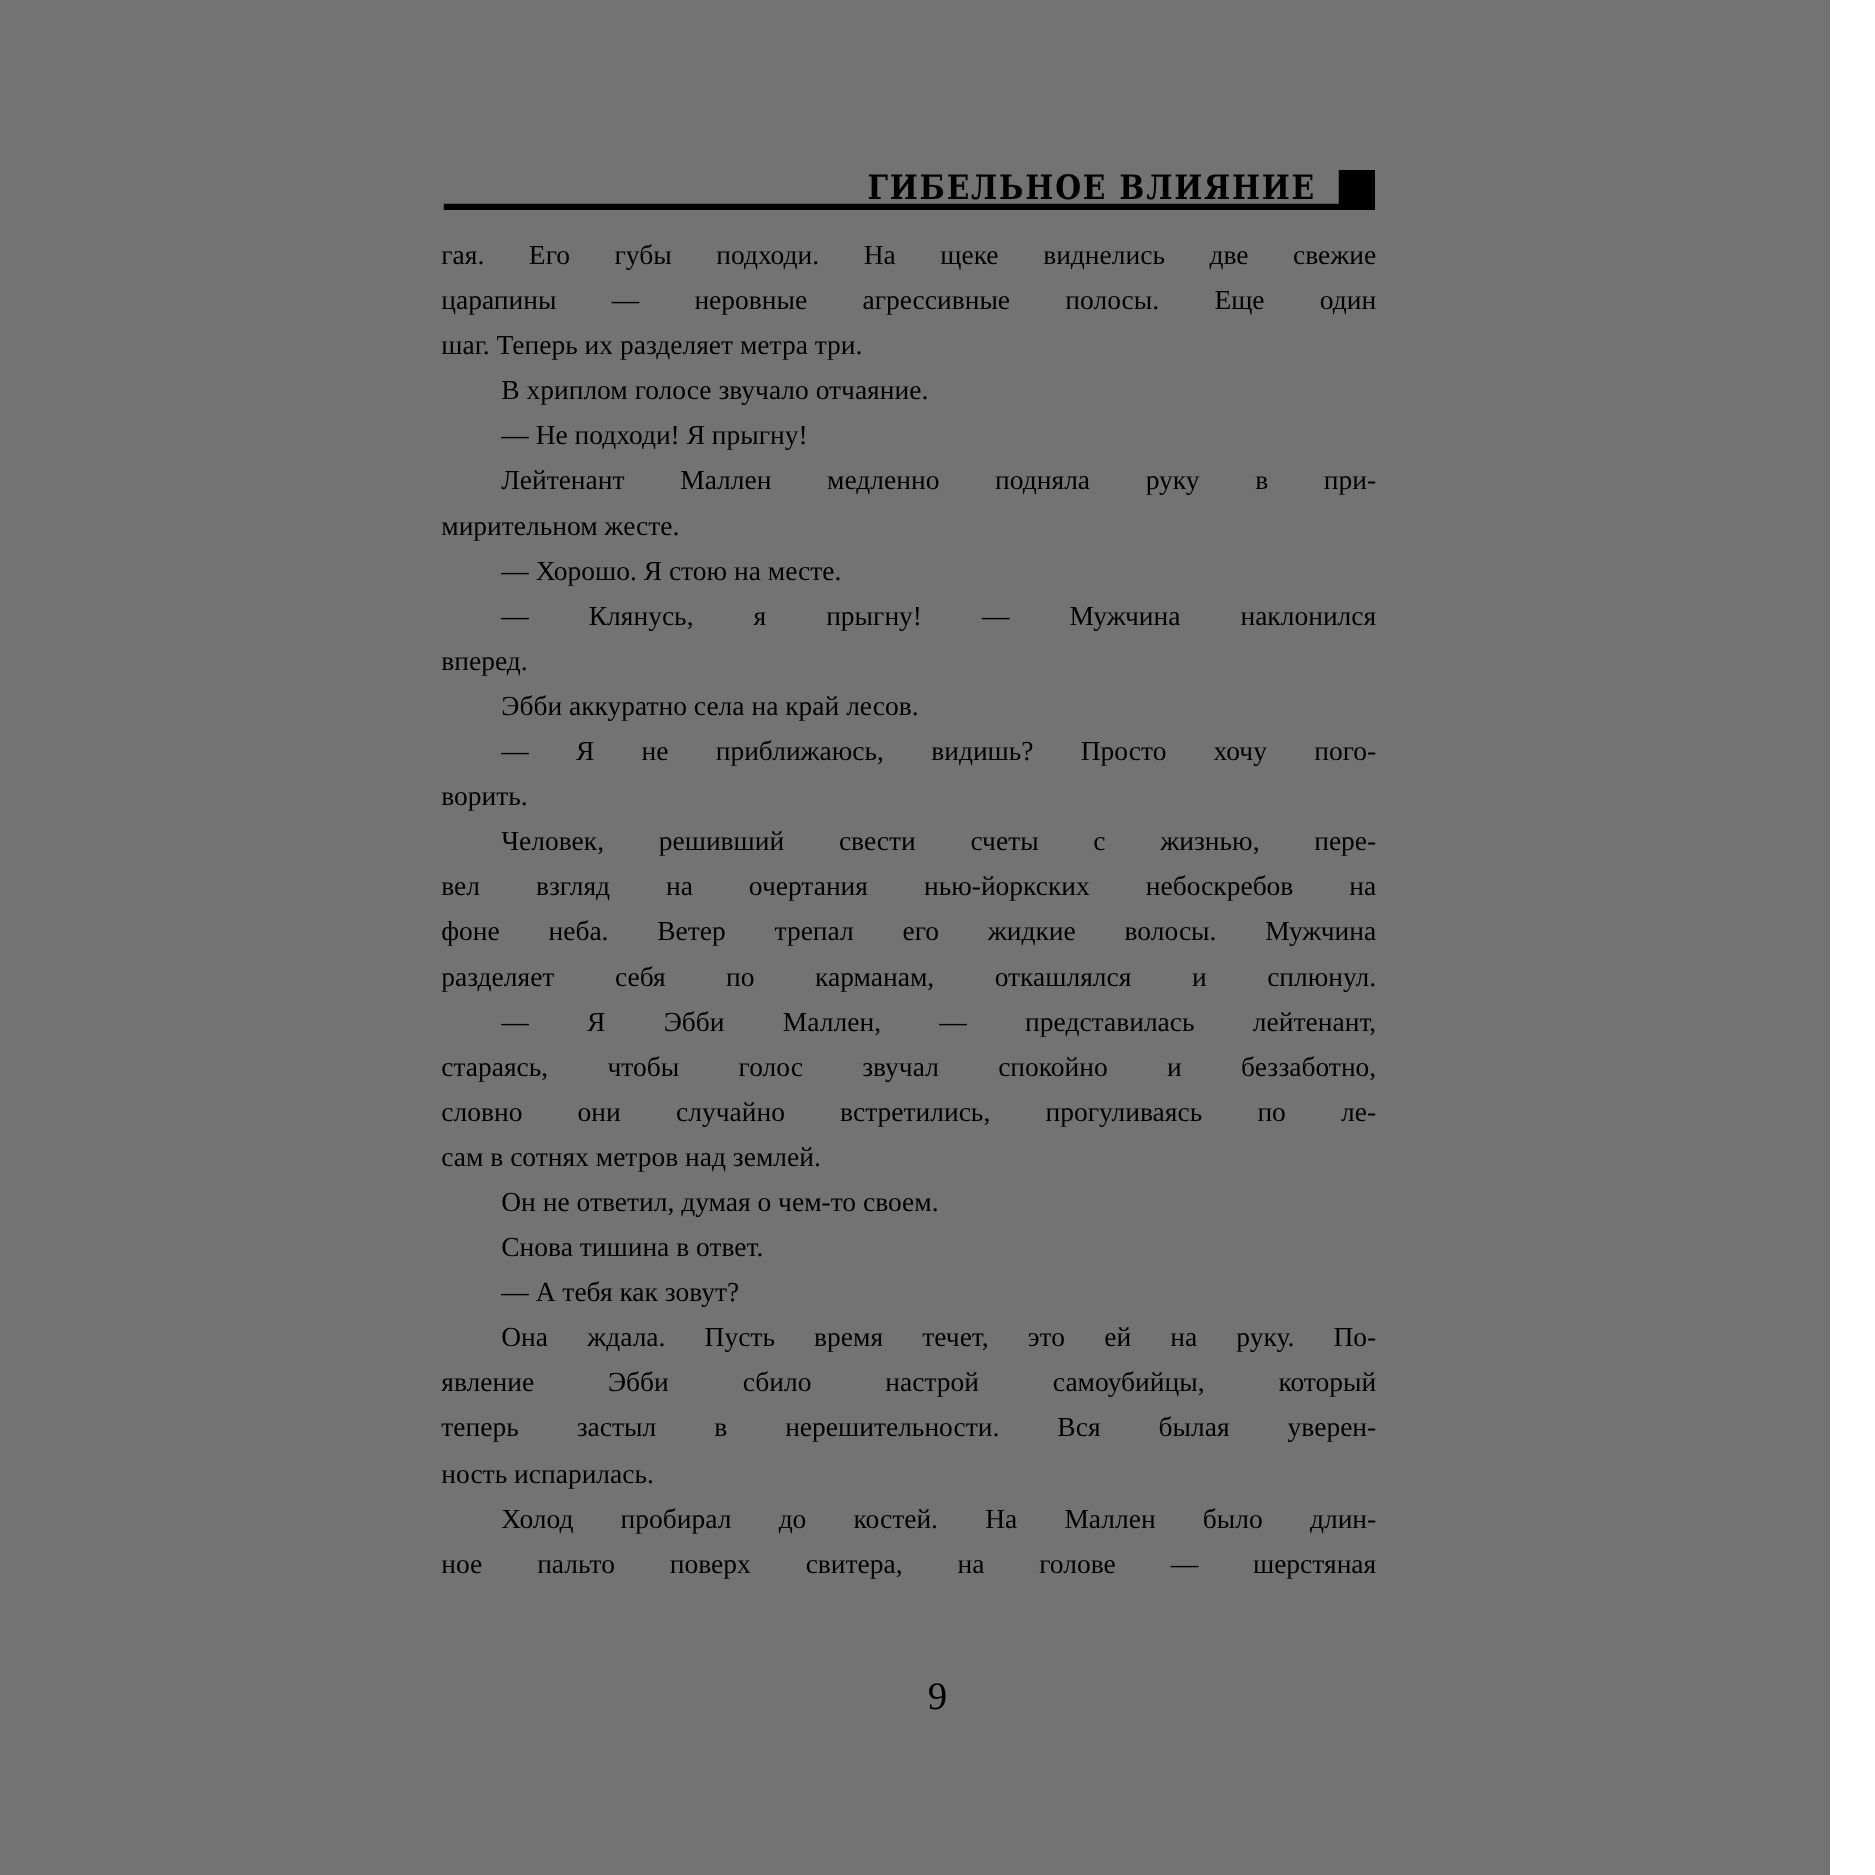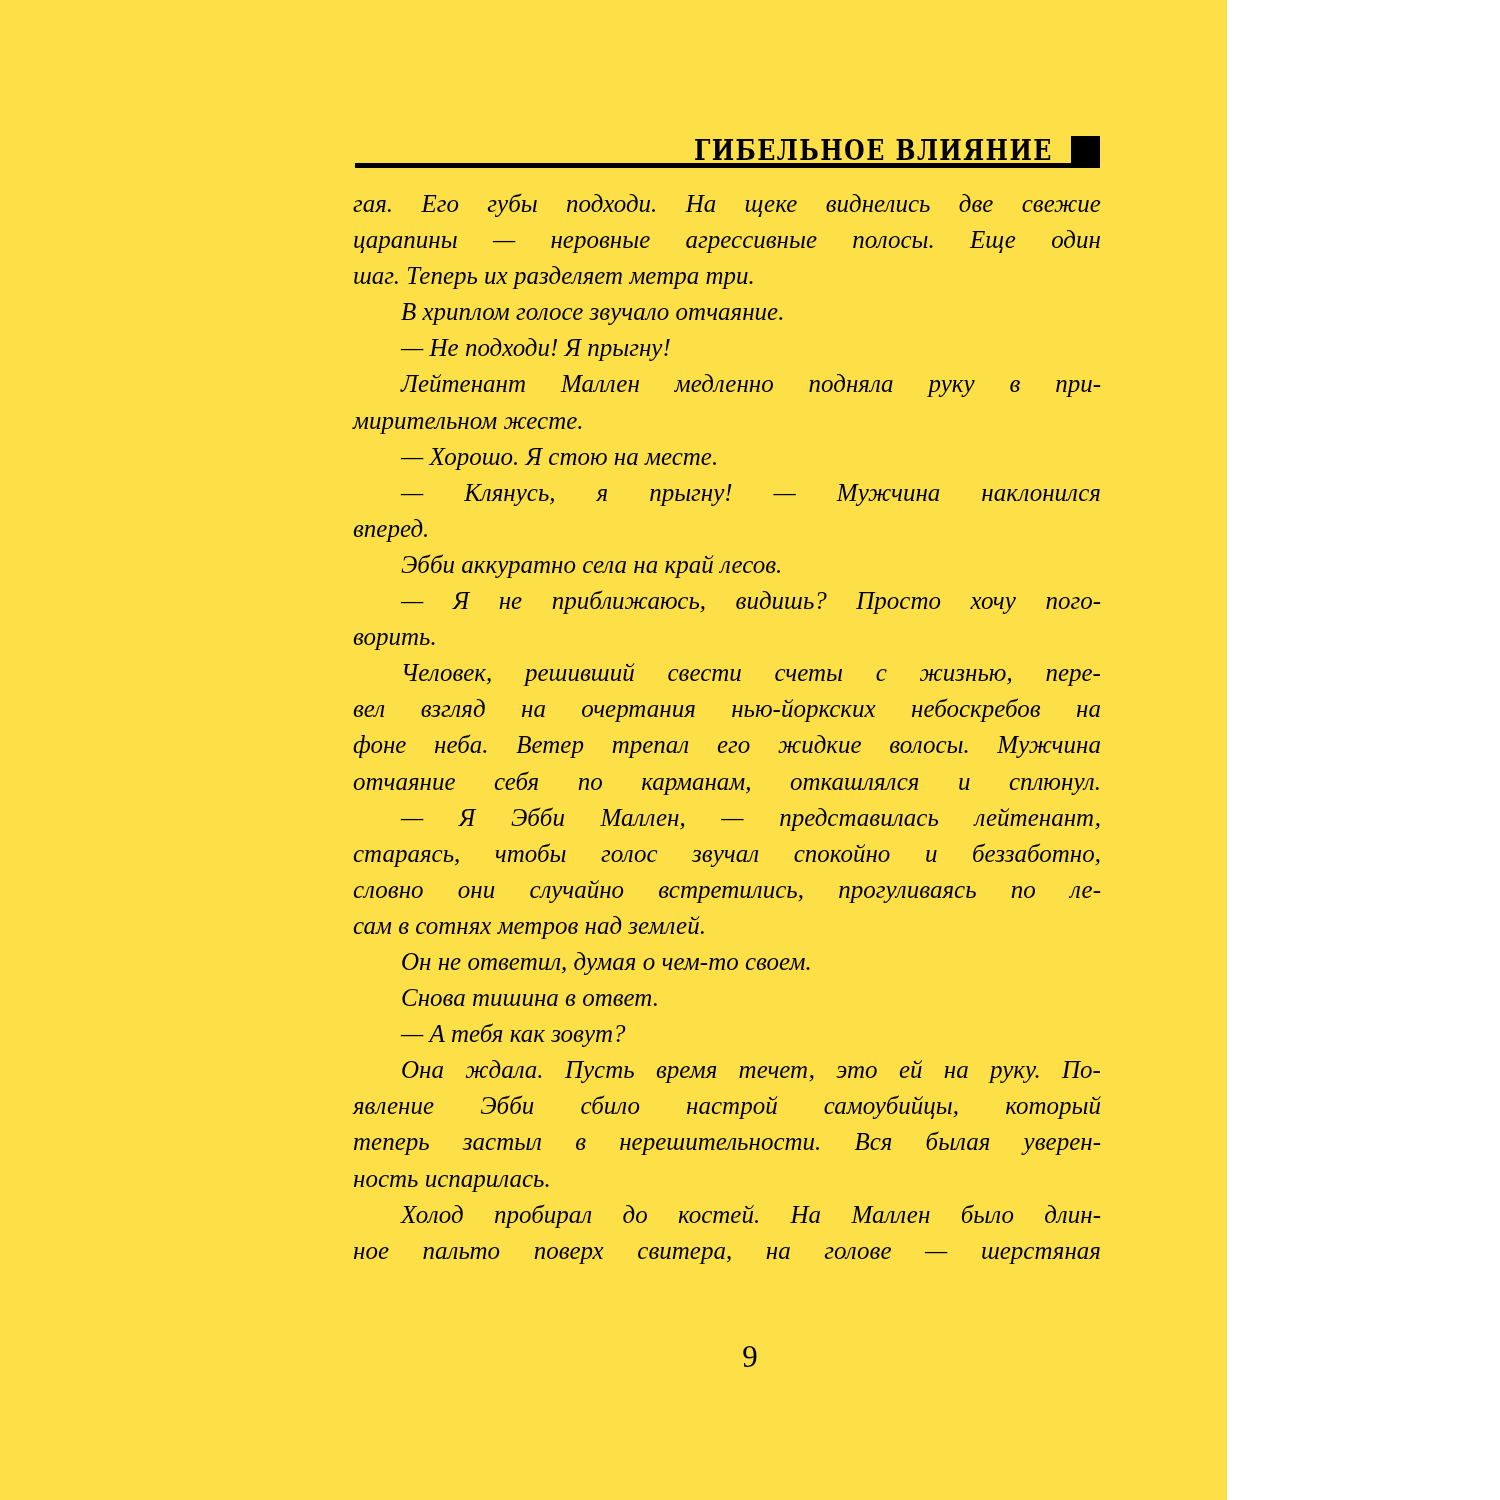--- a/index.html
+++ b/index.html
@@ -11,24 +11,23 @@
     width: 1500px;
     height: 1500px;
     overflow: hidden;
     font-family: "Liberation Serif", "DejaVu Serif", serif;
     color: #000000;
     -webkit-font-smoothing: antialiased;
   }
 
   .page {
     position: relative;
-    width: 1208px;
+    width: 1464px;
     height: 1500px;
-    background: #fde047;
-    padding-left: 19px;
+    background: #737373;
   }
 
   
   .running-head {
     position: absolute;
     left: 353px;
     top: 118px;
     width: 747px;
     height: 46px;
     display: flex;
@@ -64,26 +63,25 @@
 
   
   .text-column {
     position: absolute;
     left: 353px;
     top: 186px;
     width: 748px;
   }
 
   .line {
-    font-size: 25px;
+    font-size: 22px;
     line-height: 36.1px;
     white-space: nowrap;
     letter-spacing: 0px;
     height: 36.1px;
-    font-style: italic;
   }
   
   .line.justify {
     display: flex;
     justify-content: space-between;
     white-space: normal;
   }
   .line.justify > span {
     white-space: pre;
   }
@@ -193,21 +191,21 @@
         <span>фоне</span>
         <span>неба.</span>
         <span>Ветер</span>
         <span>трепал</span>
         <span>его</span>
         <span>жидкие</span>
         <span>волосы.</span>
         <span>Мужчина</span>
       </div>
       <div class="line justify">
-        <span>отчаяние</span>
+        <span>разделяет</span>
         <span>себя</span>
         <span>по</span>
         <span>карманам,</span>
         <span>откашлялся</span>
         <span>и</span>
         <span>сплюнул.</span>
       </div>
       <div class="line justify indent">
         <span>—</span>
         <span>Я</span>

